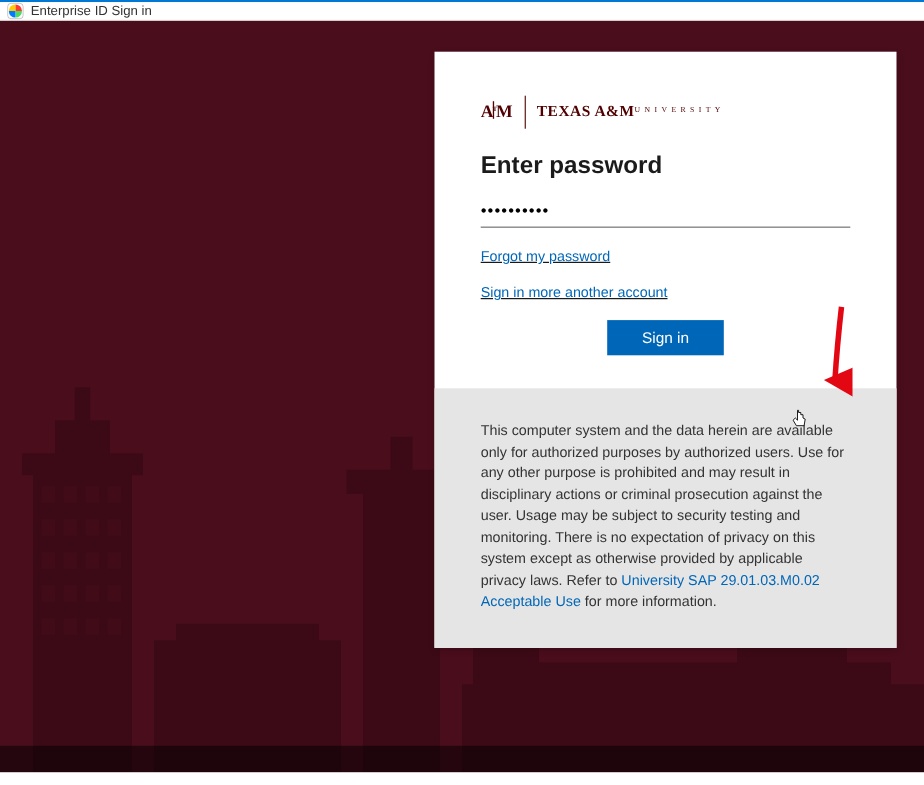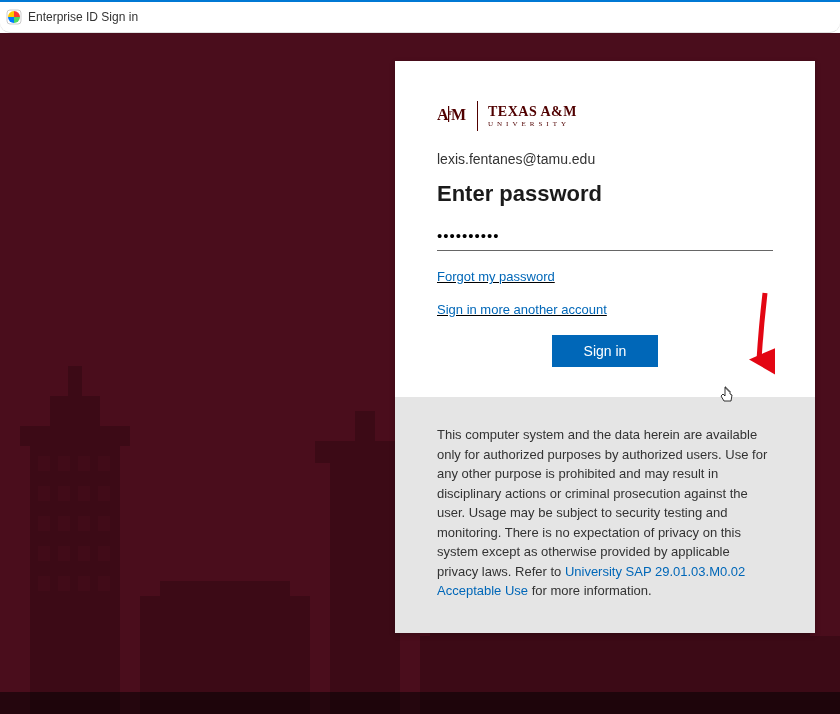--- a/index.html
+++ b/index.html
@@ -8,27 +8,26 @@
       width: 840px;
       height: 714px;
       overflow: hidden;
       position: relative;
     }
     .top-border {
       height: 2px;
       background: #0078d4;
     }
     .title-bar {
-      height: 31px;
+      height: 17px;
       display: flex;
       align-items: center;
       background: #fff;
       padding: 0 6px;
       border-bottom: 1px solid #e0e0e0;
-      border-radius: 10px;
     }
     .app-icon {
       width: 16px;
       height: 16px;
       margin-right: 6px;
     }
     .title-bar-text {
       font-size: 12px;
       color: #333;
     }
@@ -71,21 +70,20 @@
       position: relative;
     }
     .logo-divider {
       width: 1px;
       height: 30px;
       background: #500000;
       margin: 0 10px;
     }
     .logo-text-wrap {
       display: flex;
-      flex-direction: column;
       line-height: 1;
     }
     .logo-text-main {
       font-family: Georgia, serif;
       font-weight: bold;
       font-size: 14px;
       color: #500000;
       letter-spacing: 0.5px;
     }
     .logo-text-sub {
@@ -257,21 +255,20 @@
             <text x="12.5" y="12" font-family="Georgia,serif" font-size="6" fill="#500000" text-anchor="middle">T</text>
           </svg>
         </span>
         <div class="logo-divider"></div>
         <div class="logo-text-wrap">
           <span class="logo-text-main">TEXAS A&amp;M</span>
           <span class="logo-text-sub">UNIVERSITY</span>
         </div>
       </div>
 
-      <div class="email-display">lexis.fentanes@tamu.edu</div>
 
       <h1 class="page-heading">Enter password</h1>
 
       <input type="password" class="password-input" value="••••••••••" style="">
 
       <div class="link-row">
         <a class="text-link">Forgot my password</a>
         <a class="text-link">Sign in more another account</a>
       </div>
 

